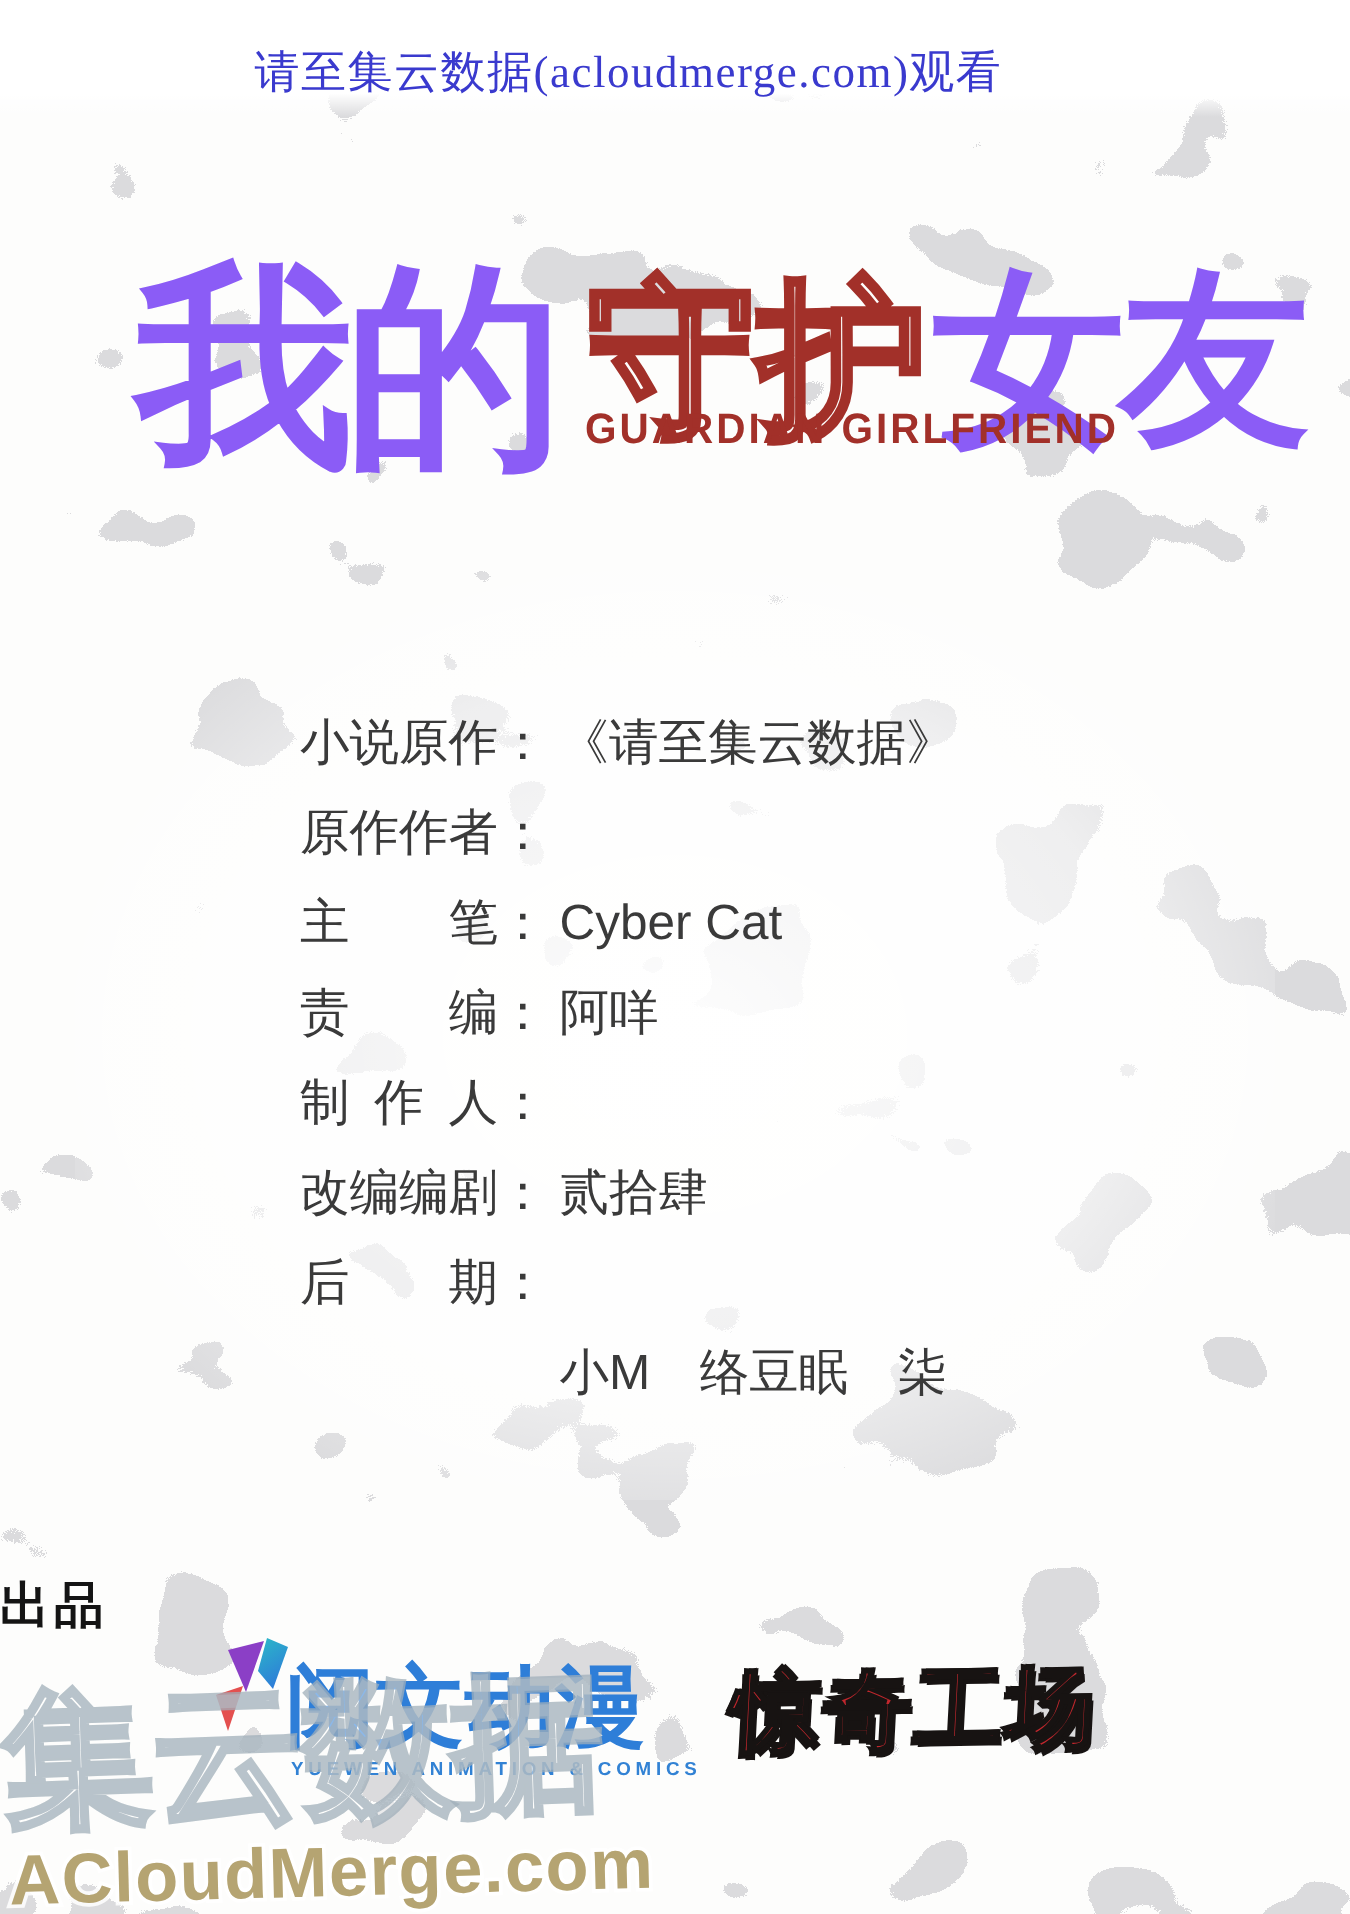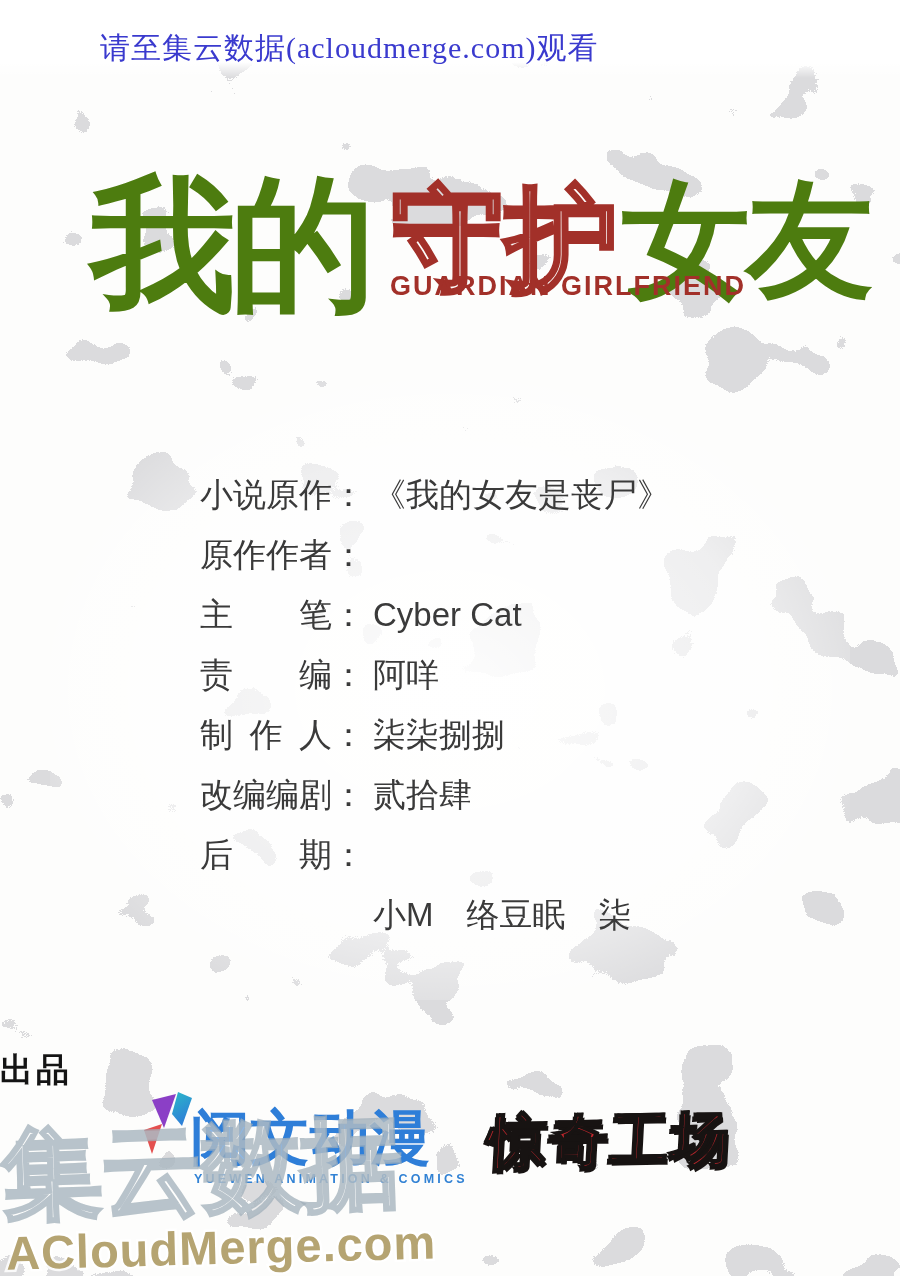--- a/index.html
+++ b/index.html
@@ -12,28 +12,28 @@
   .center-glow{
     position:absolute;left:50px;top:380px;width:800px;height:620px;z-index:1;
     background:radial-gradient(ellipse at 50% 50%, rgba(255,255,255,0.95) 0%, rgba(255,255,255,0.55) 55%, rgba(255,255,255,0) 78%);
   }
   .top-strip{
     position:absolute;left:0;top:0;width:900px;height:78px;z-index:1;
     background:linear-gradient(#ffffff 80%, rgba(255,255,255,0));
   }
   
   .top-note{
-    position:absolute;left:0;top:28px;width:738px;z-index:3;
+    position:absolute;left:0;top:28px;width:738px;text-align:center;z-index:3;
     font-family:"Liberation Serif", serif;
     font-size:30px;color:#3a3ace;letter-spacing:1px;
     padding-left:100px;box-sizing:border-box;
   }
   
   .title-block{position:absolute;left:0;top:0;width:900px;z-index:2;}
-  .t-part{position:absolute;font-weight:900;line-height:1;letter-spacing:-6px;color:#4d7c0f;}
+  .t-part{position:absolute;font-weight:900;line-height:1;letter-spacing:-6px;color:#8b5cf6;}
   .t-left {left:90px; top:172px;font-size:146px;}
   .t-mid  {left:392px;top:184px;font-size:112px;letter-spacing:2px;
            color:rgba(255,255,255,0.04);-webkit-text-stroke:3.5px #a23029;}
   .t-right{left:622px;top:176px;font-size:128px;letter-spacing:-4px;}
   .t-en{
     position:absolute;left:390px;top:271px;width:436px;z-index:2;
     font-size:27px;font-weight:900;color:#a23029;letter-spacing:2px;
     white-space:nowrap;transform:scaleY(1.05);
   }
   
@@ -116,21 +116,21 @@
 
   <div class="credits">
     <div class="credit-row">
       <span class="credit-label">
           <span>小</span>
           <span>说</span>
           <span>原</span>
           <span>作</span>
         </span>
       <span class="credit-colon">：</span>
-      <span class="credit-value">《我的女友是丧尸》</span>
+      <span class="credit-value">《请至集云数据》</span>
     </div>
 
     <div class="credit-row">
       <span class="credit-label">
           <span>原</span>
           <span>作</span>
           <span>作</span>
           <span>者</span>
         </span>
       <span class="credit-colon">：</span>
@@ -154,21 +154,20 @@
       <span class="credit-value">阿咩</span>
     </div>
 
     <div class="credit-row">
       <span class="credit-label">
           <span>制</span>
           <span>作</span>
           <span>人</span>
         </span>
       <span class="credit-colon">：</span>
-      <span class="credit-value">柒柒捌捌</span>
     </div>
 
     <div class="credit-row">
       <span class="credit-label">
           <span>改</span>
           <span>编</span>
           <span>编</span>
           <span>剧</span>
         </span>
       <span class="credit-colon">：</span>

